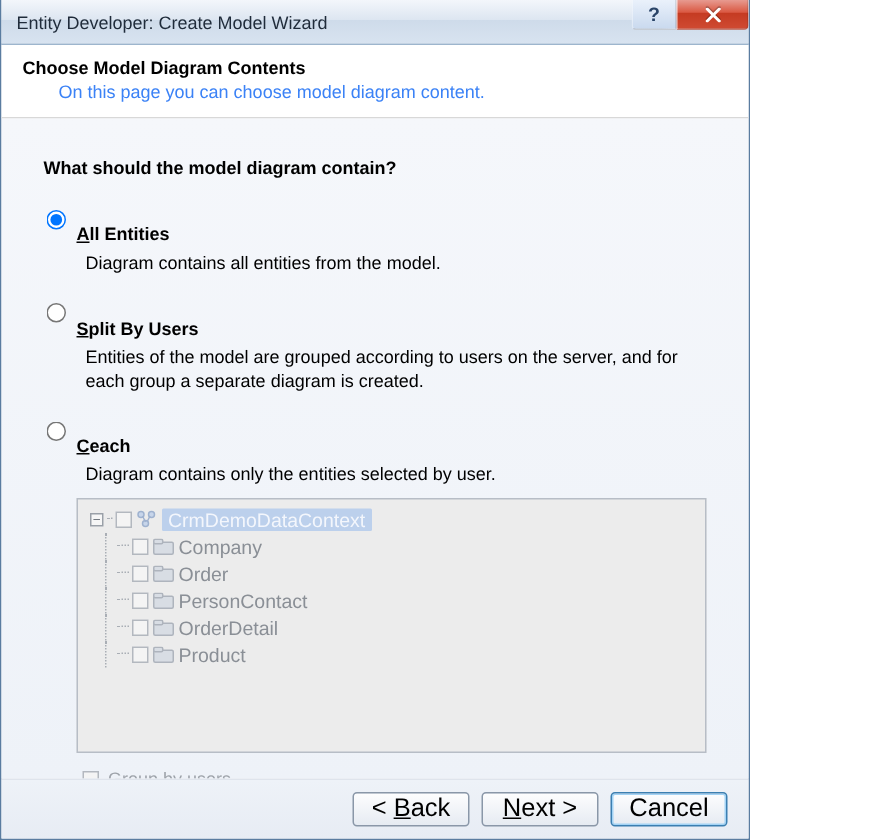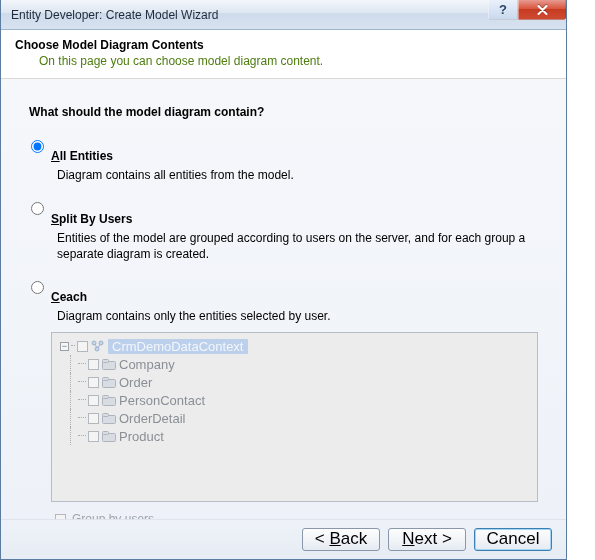--- a/index.html
+++ b/index.html
@@ -6,21 +6,21 @@
     margin: 0;
     padding: 0;
     width: 595px;
     height: 560px;
     font-family: "Segoe UI", Tahoma, sans-serif;
     font-size: 12px;
     background: #fff;
     overflow: hidden;
   }
   .window {
-    width: 567px;
+    width: 500px;
     height: 560px;
     background: #fff;
     display: flex;
     flex-direction: column;
     border: 1px solid #5a7ca0;
     border-top: none;
     box-sizing: border-box;
   }
   
   .titlebar {
@@ -74,21 +74,21 @@
     background: #fff;
     padding: 8px 14px 10px 14px;
     border-bottom: 1px solid #d8d8d8;
   }
   .header .h-title {
     font-weight: bold;
     color: #000;
     font-size: 12px;
   }
   .header .h-sub {
-    color: #4d7c0f;
+    color: #3b82f6;
     padding: 2px 0 0 24px;
     font-size: 12px;
   }
   
   .body {
     flex: 1 1 auto;
     background: linear-gradient(to bottom, #f5f7fb, #eef2f8);
     padding: 12px 22px 0 22px;
     overflow: hidden;
   }

